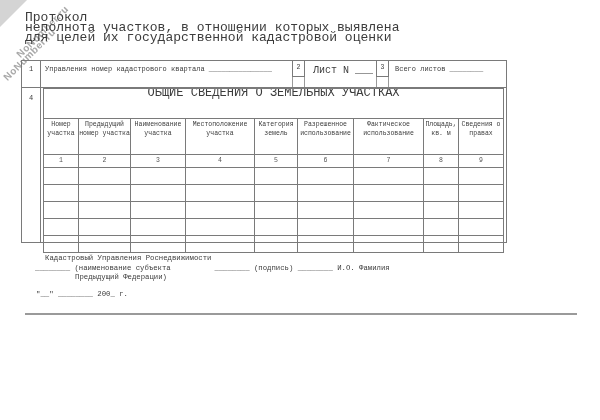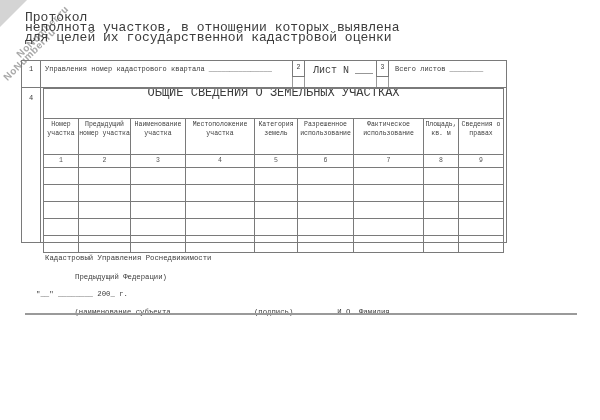--- a/index.html
+++ b/index.html
@@ -62,21 +62,21 @@
   }
   table.land td { border:1px solid #7a7a7a; text-align:center; vertical-align:top; overflow:hidden; }
   td.banner { height:30px; vertical-align:middle; font-size:12px; }
   tr.hdr td { height:36px; padding-top:2px; }
   tr.nums td { height:13px; vertical-align:middle; color:#555; }
   tr.blank td { height:17px; }
 
   
   .foot { position:absolute; font-size:7.3px; white-space:pre; }
   .f1 { left:45px; top:254px; }
-  .f2 { left:35px; top:264px;margin-top:44px; }
+  .f2 { left:35px; top:264px; }
   .f3 { left:75px; top:273px; }
   .f4 { left:36px; top:290px; }
 
   .page-edge {
     position:absolute; left:25px; top:313px; width:552px; height:2px; background:#9a9a9a;
   }
 </style>
 </head>
 <body>
 

